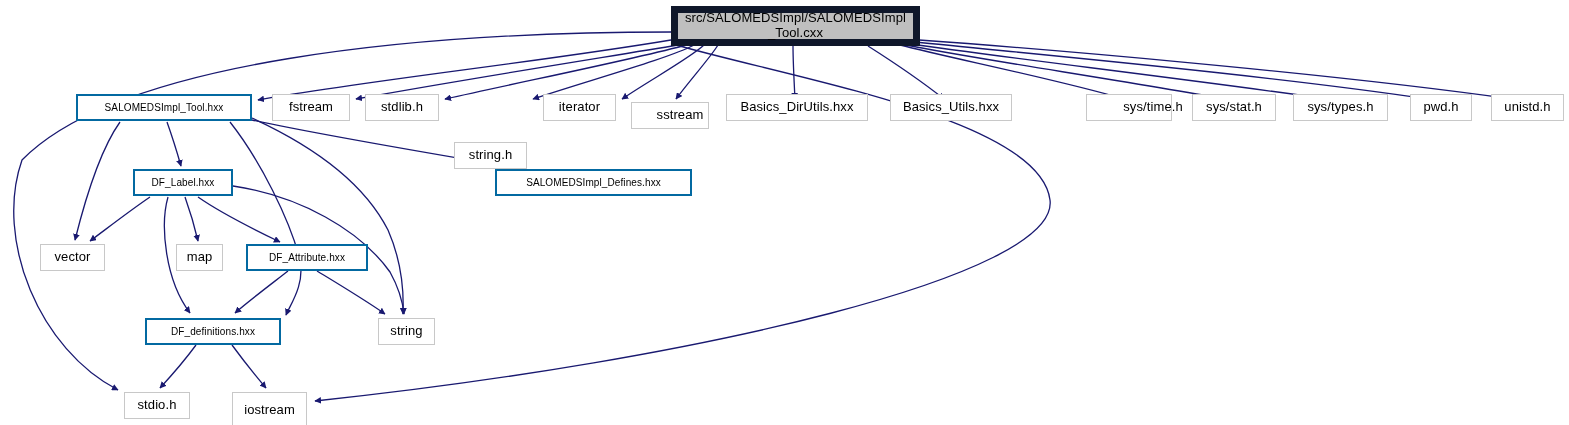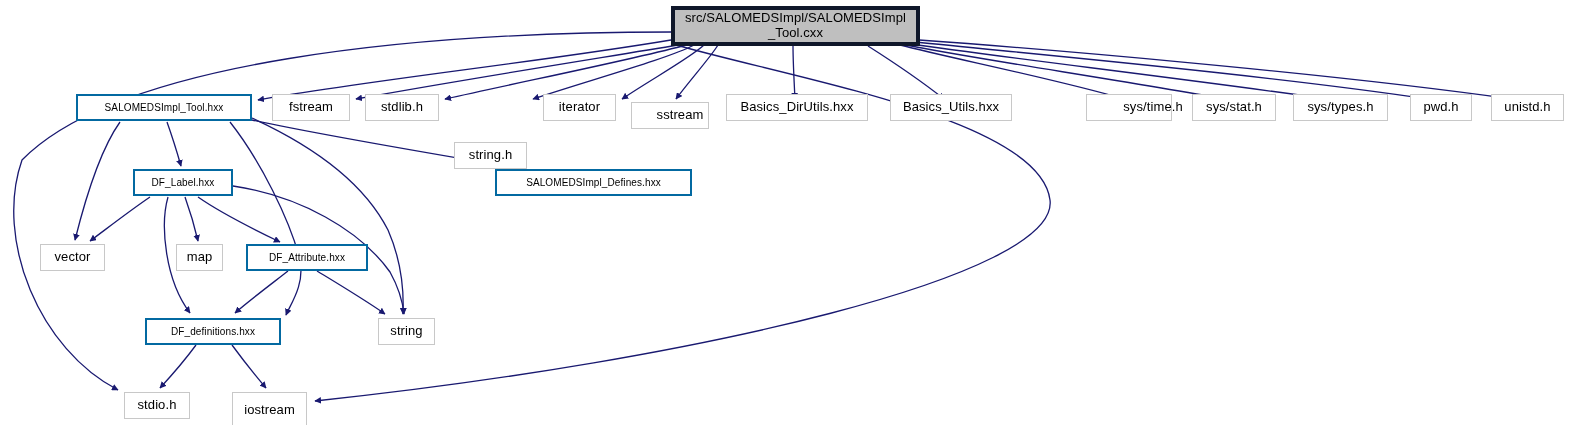--- a/index.html
+++ b/index.html
@@ -38,21 +38,21 @@
   }
   .node.sys {
     border: 1px solid #c8c8c8;
     font-size: 13px;
   }
   .node.proj {
     border: 2px solid #0369a1;
     font-size: 10px;
   }
   .node.root {
-    border: 4px solid #0f172a;
+    border: 7px solid #0f172a;
     background: #bfbfbf;
     font-size: 13px;
   }
 </style>
 </head>
 <body>
 
 <div id="graph-root">
 
   <svg class="edges" viewBox="0 0 1569 425" xmlns="http://www.w3.org/2000/svg">

